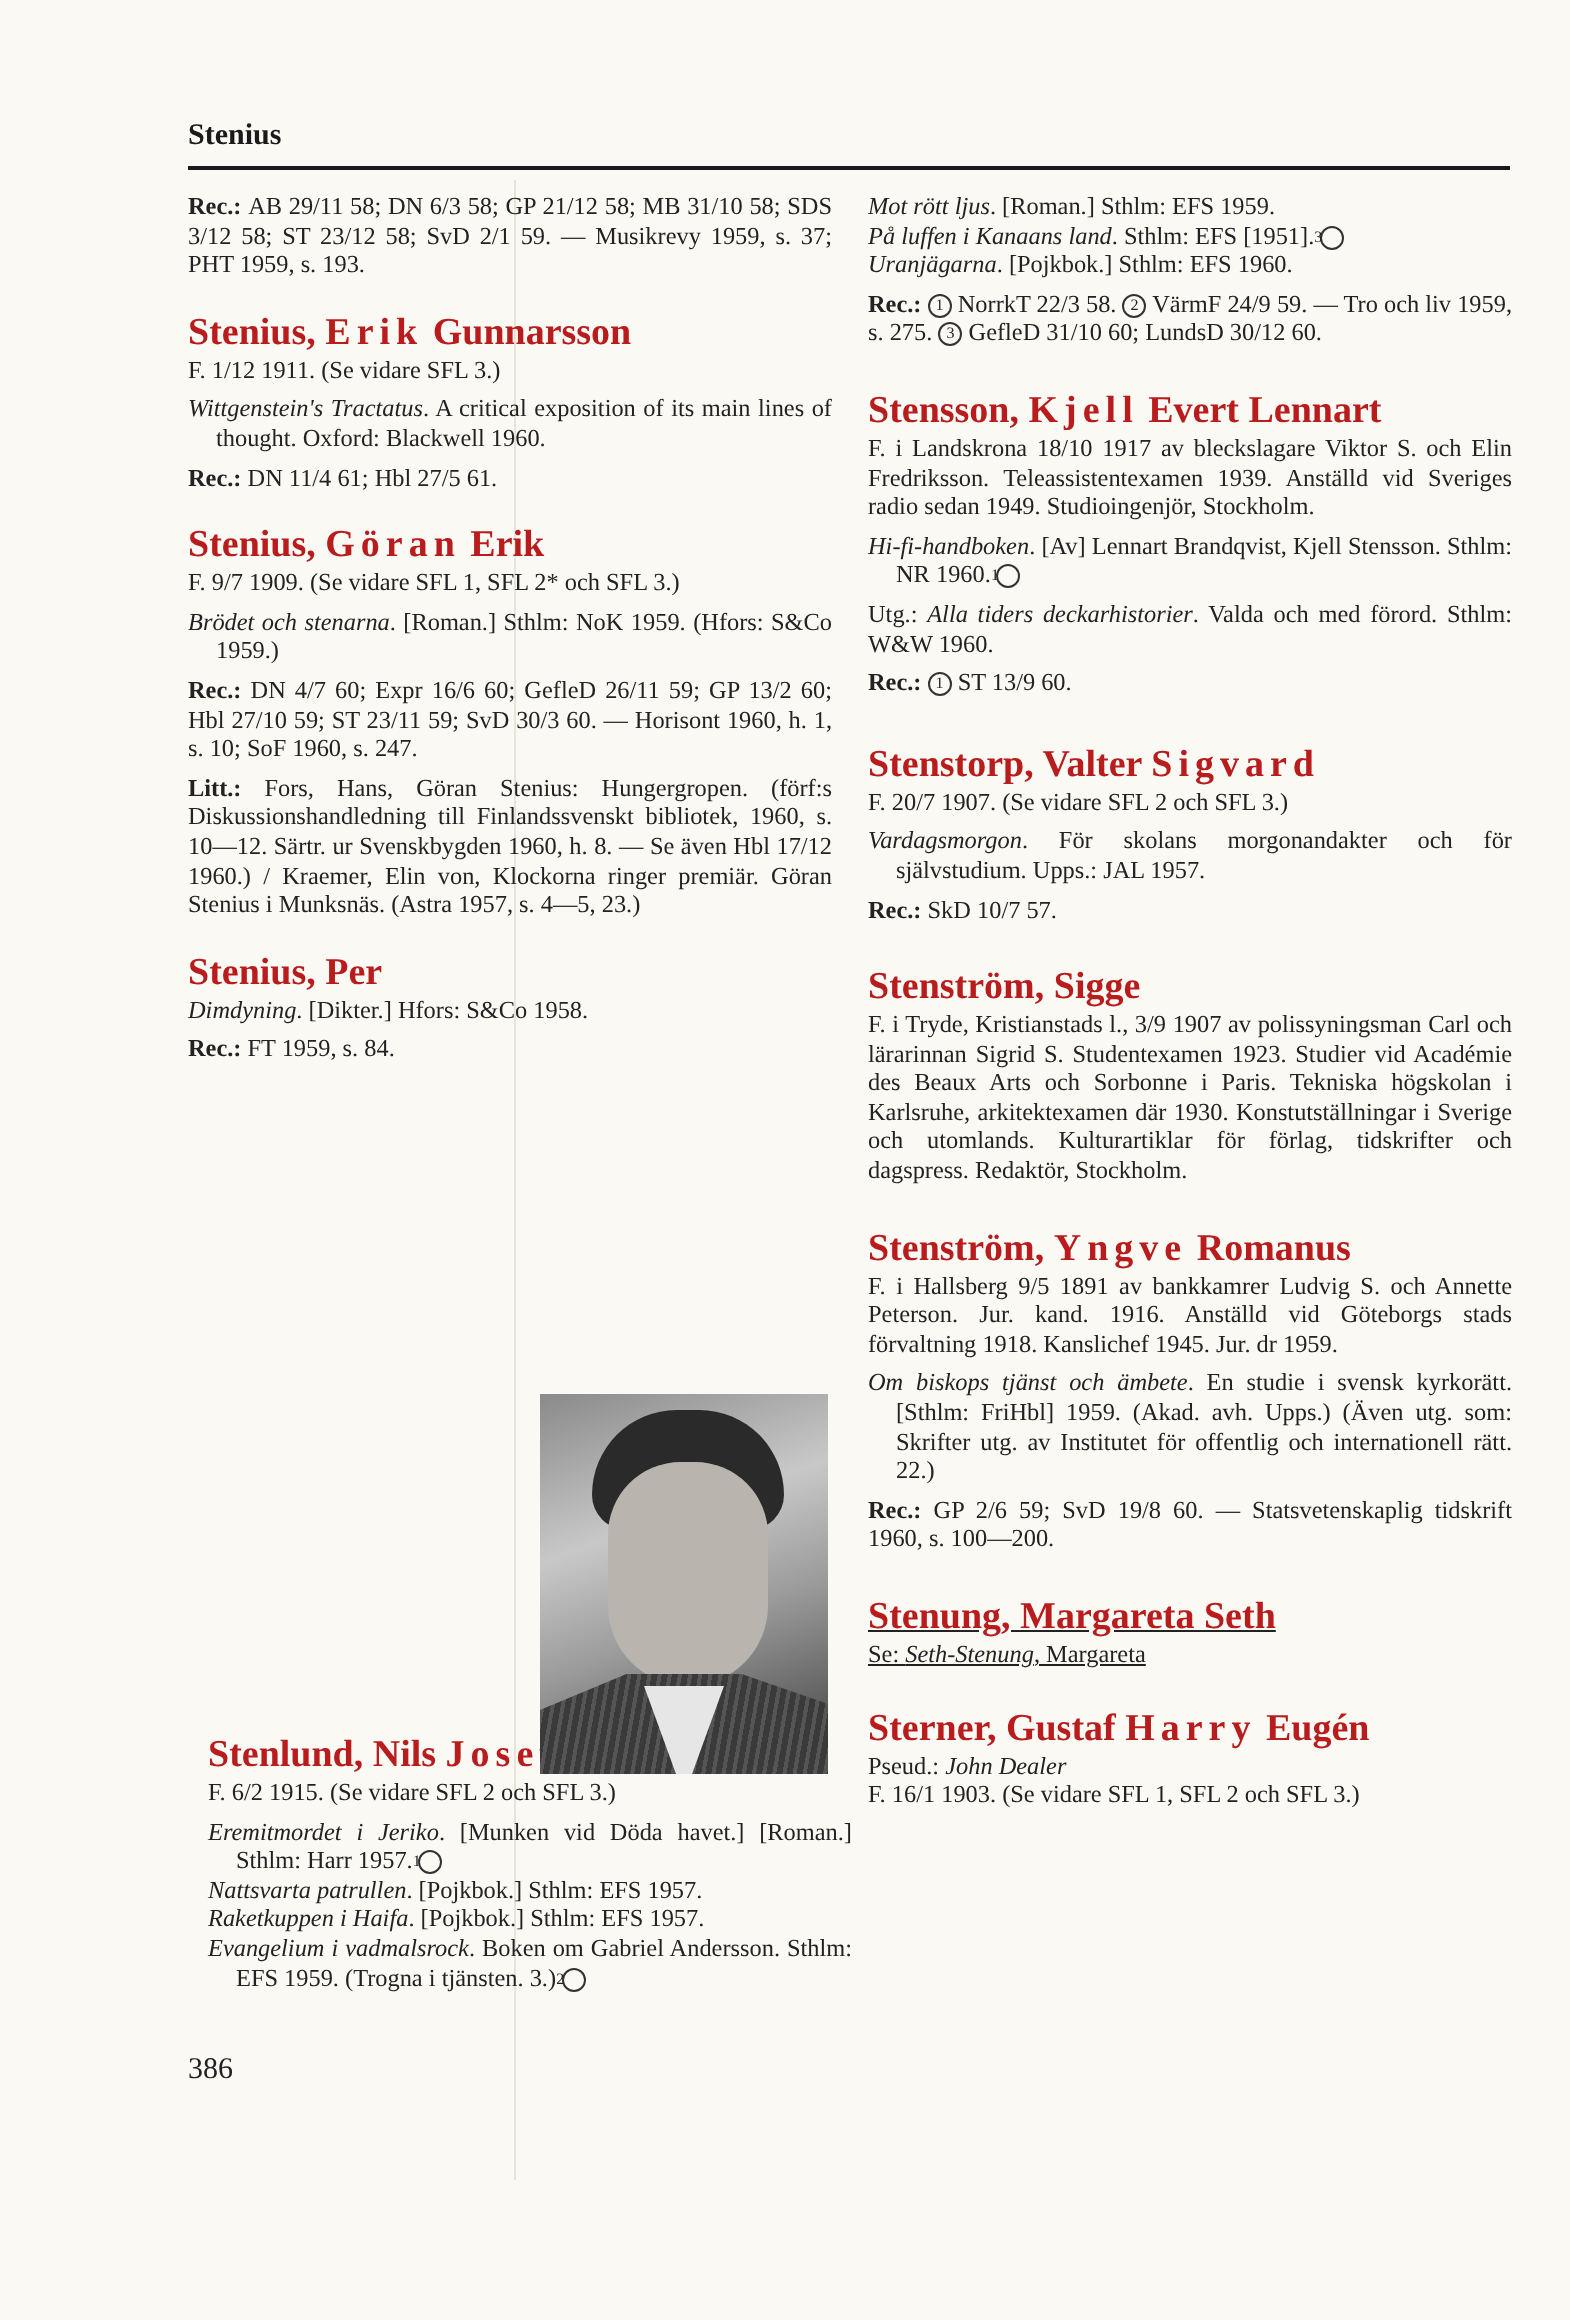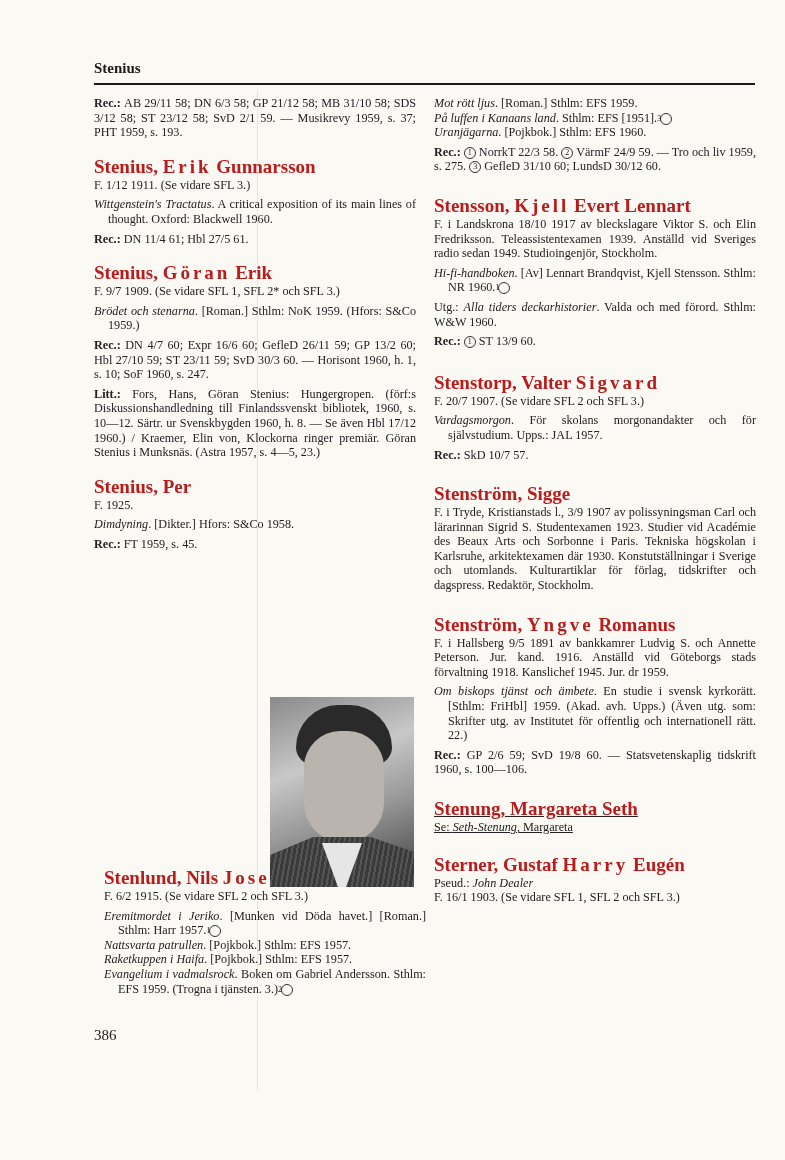--- a/index.html
+++ b/index.html
@@ -66,23 +66,22 @@
     <div class="entry">
       <div class="name"><span>Stenius, </span><span class="spaced">Göran</span><span> Erik</span></div>
       <p>F. 9/7 1909. (Se vidare SFL 1, SFL 2* och SFL 3.)</p>
       <p class="hang"><span class="it">Brödet och stenarna</span><span>. [Roman.] Sthlm: NoK 1959. (Hfors: S&amp;Co 1959.)</span></p>
       <p><span class="b">Rec.: </span><span>DN 4/7 60; Expr 16/6 60; GefleD 26/11 59; GP 13/2 60; Hbl 27/10 59; ST 23/11 59; SvD 30/3 60. — Horisont 1960, h. 1, s. 10; SoF 1960, s. 247.</span></p>
       <p class="tight"><span class="b">Litt.: </span><span>Fors, Hans, Göran Stenius: Hungergropen. (förf:s Diskussionshandledning till Finlandssvenskt bibliotek, 1960, s. 10—12. Särtr. ur Svenskbygden 1960, h. 8. — Se även Hbl 17/12 1960.) / Kraemer, Elin von, Klockorna ringer premiär. Göran Stenius i Munksnäs. (Astra 1957, s. 4—5, 23.)</span></p>
     </div>
 
     <div class="entry">
       <div class="name">Stenius, Per</div>
-      <p>F. 1925.</p>
       <p><span class="it">Dimdyning</span><span>. [Dikter.] Hfors: S&amp;Co 1958.</span></p>
-      <p class="tight"><span class="b">Rec.: </span><span>FT 1959, s. 45.</span></p>
+      <p class="tight"><span class="b">Rec.: </span><span>FT 1959, s. 84.</span></p>
     </div>
 
     <div class="entry" style="position:absolute; top:772px; left:0; width:322px;margin-left:10px;">
       <div class="name"><span>Stenlund, Nils </span><span class="spaced">Josef</span></div>
       <p>F. 6/2 1915. (Se vidare SFL 2 och SFL 3.)</p>
       <p class="hang tight"><span class="it">Eremitmordet i Jeriko</span><span>. [Munken vid Döda havet.] [Roman.] Sthlm: Harr 1957. </span><span class="circ">1</span></p>
       <p class="hang tight"><span class="it">Nattsvarta patrullen</span><span>. [Pojkbok.] Sthlm: EFS 1957.</span></p>
       <p class="hang tight"><span class="it">Raketkuppen i Haifa</span><span>. [Pojkbok.] Sthlm: EFS 1957.</span></p>
       <p class="hang tight"><span class="it">Evangelium i vadmalsrock</span><span>. Boken om Gabriel Andersson. Sthlm: EFS 1959. (Trogna i tjänsten. 3.) </span><span class="circ">2</span></p>
     </div>
@@ -120,21 +119,21 @@
 
     <div class="entry" style="margin-top:22px;">
       <div class="name">Stenström, Sigge</div>
       <p>F. i Tryde, Kristianstads l., 3/9 1907 av polissyningsman Carl och lärarinnan Sigrid S. Studentexamen 1923. Studier vid Académie des Beaux Arts och Sorbonne i Paris. Tekniska högskolan i Karlsruhe, arkitektexamen där 1930. Konstutställningar i Sverige och utomlands. Kulturartiklar för förlag, tidskrifter och dagspress. Redaktör, Stockholm.</p>
     </div>
 
     <div class="entry" style="margin-top:22px;">
       <div class="name"><span>Stenström, </span><span class="spaced">Yngve</span><span> Romanus</span></div>
       <p>F. i Hallsberg 9/5 1891 av bankkamrer Ludvig S. och Annette Peterson. Jur. kand. 1916. Anställd vid Göteborgs stads förvaltning 1918. Kanslichef 1945. Jur. dr 1959.</p>
       <p class="hang"><span class="it">Om biskops tjänst och ämbete</span><span>. En studie i svensk kyrkorätt. [Sthlm: FriHbl] 1959. (Akad. avh. Upps.) (Även utg. som: Skrifter utg. av Institutet för offentlig och internationell rätt. 22.)</span></p>
-      <p class="tight"><span class="b">Rec.: </span><span>GP 2/6 59; SvD 19/8 60. — Statsvetenskaplig tidskrift 1960, s. 100—106.</span></p>
+      <p class="tight"><span class="b">Rec.: </span><span>GP 2/6 59; SvD 19/8 60. — Statsvetenskaplig tidskrift 1960, s. 100—200.</span></p>
     </div>
 
     <div class="entry" style="margin-top:22px;text-decoration:underline;">
       <div class="name">Stenung, Margareta Seth</div>
       <p class="tight"><span>Se: </span><span class="it">Seth-Stenung</span><span>, Margareta</span></p>
     </div>
 
     <div class="entry" style="margin-top:20px;">
       <div class="name"><span>Sterner, Gustaf </span><span class="spaced">Harry</span><span> Eugén</span></div>
       <p class="tight"><span>Pseud.: </span><span class="it">John Dealer</span></p>

